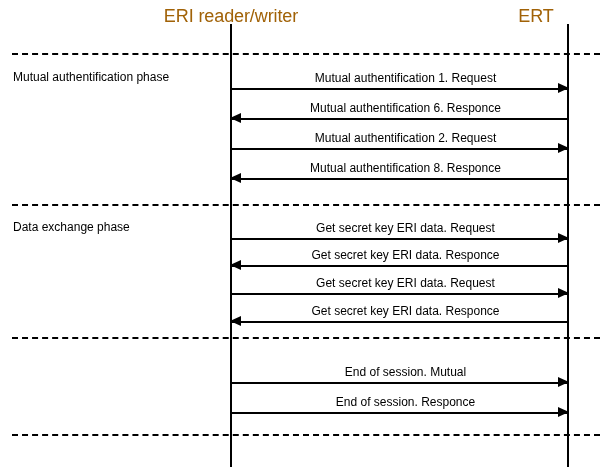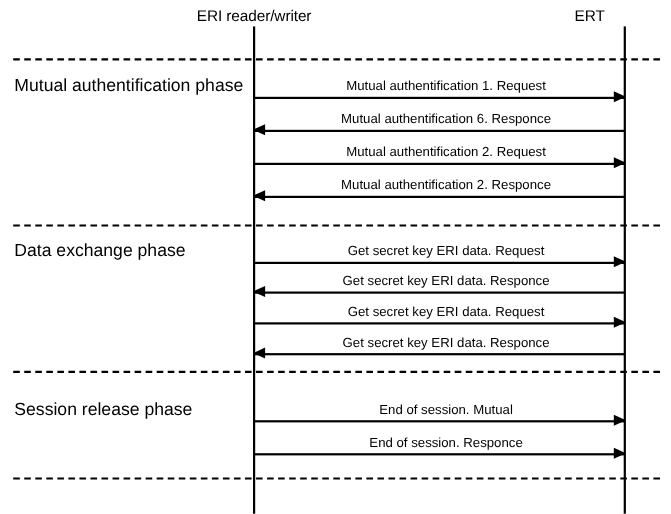--- a/index.html
+++ b/index.html
@@ -1,31 +1,31 @@
 <!DOCTYPE html>
 <html><head>
 <meta charset="utf-8">
 <style>
   html,body{margin:0;padding:0;background:#ffffff;}
   body{width:610px;height:467px;overflow:hidden;
        font-family:"Liberation Sans","DejaVu Sans",sans-serif;color:#000;}
   #diagram{position:relative;width:610px;height:467px;background:#fff;}
 
   
-  .lifeline-head{position:absolute;font-size:14px;color:#000000;white-space:nowrap;
+  .lifeline-head{position:absolute;font-size:18px;color:#a16207;white-space:nowrap;
                  transform:translateX(-50%);top:6px;letter-spacing:-0.1px;}
   .lifeline-bar{position:absolute;width:2px;background:#000;top:24px;height:443px;
                 transform:translateX(-1px);}
 
   
   .separator{position:absolute;left:12px;width:588px;height:0;
              border-top:2.5px dashed #000;}
 
   
-  .phase-label{position:absolute;left:13px;font-size:16px;white-space:nowrap;color:#000;}
+  .phase-label{position:absolute;left:13px;font-size:12px;white-space:nowrap;color:#000;}
 
   
   .msg{position:absolute;height:0;}
   .msg .line{position:absolute;left:0;right:0;top:0;height:0;border-top:2px solid #000;}
   .msg .head{position:absolute;top:-5px;width:0;height:0;}
   .msg .head.right{right:-1px;border-top:5.5px solid transparent;
                    border-bottom:5.5px solid transparent;border-left:11px solid #000;}
   .msg .head.left{left:-1px;border-top:5.5px solid transparent;
                   border-bottom:5.5px solid transparent;border-right:11px solid #000;}
   .msg .label{position:absolute;left:0;right:0;bottom:3px;text-align:center;
@@ -55,21 +55,21 @@
       <div class="label">Mutual authentification 6. Responce</div>
     </div>
     <div class="msg" style="left: 231px; width: 337px; top: 148px;">
       <div class="line"></div>
       <div class="head right"></div>
       <div class="label">Mutual authentification 2. Request</div>
     </div>
     <div class="msg" style="left: 231px; width: 337px; top: 178px;">
       <div class="line"></div>
       <div class="head left"></div>
-      <div class="label">Mutual authentification 2. Responce</div>
+      <div class="label">Mutual authentification 8. Responce</div>
     </div>
     <div class="phase-label" style="top: 220px;">Data exchange phase</div>
     <div class="msg" style="left: 231px; width: 337px; top: 238px;">
       <div class="line"></div>
       <div class="head right"></div>
       <div class="label">Get secret key ERI data. Request</div>
     </div>
     <div class="msg" style="left: 231px; width: 337px; top: 265px;">
       <div class="line"></div>
       <div class="head left"></div>
@@ -78,21 +78,20 @@
     <div class="msg" style="left: 231px; width: 337px; top: 293px;">
       <div class="line"></div>
       <div class="head right"></div>
       <div class="label">Get secret key ERI data. Request</div>
     </div>
     <div class="msg" style="left: 231px; width: 337px; top: 321px;">
       <div class="line"></div>
       <div class="head left"></div>
       <div class="label">Get secret key ERI data. Responce</div>
     </div>
-    <div class="phase-label" style="top: 364px;">Session release phase</div>
     <div class="msg" style="left: 231px; width: 337px; top: 382px;">
       <div class="line"></div>
       <div class="head right"></div>
       <div class="label">End of session. Mutual</div>
     </div>
     <div class="msg" style="left: 231px; width: 337px; top: 412px;">
       <div class="line"></div>
       <div class="head right"></div>
       <div class="label">End of session. Responce</div>
     </div>

